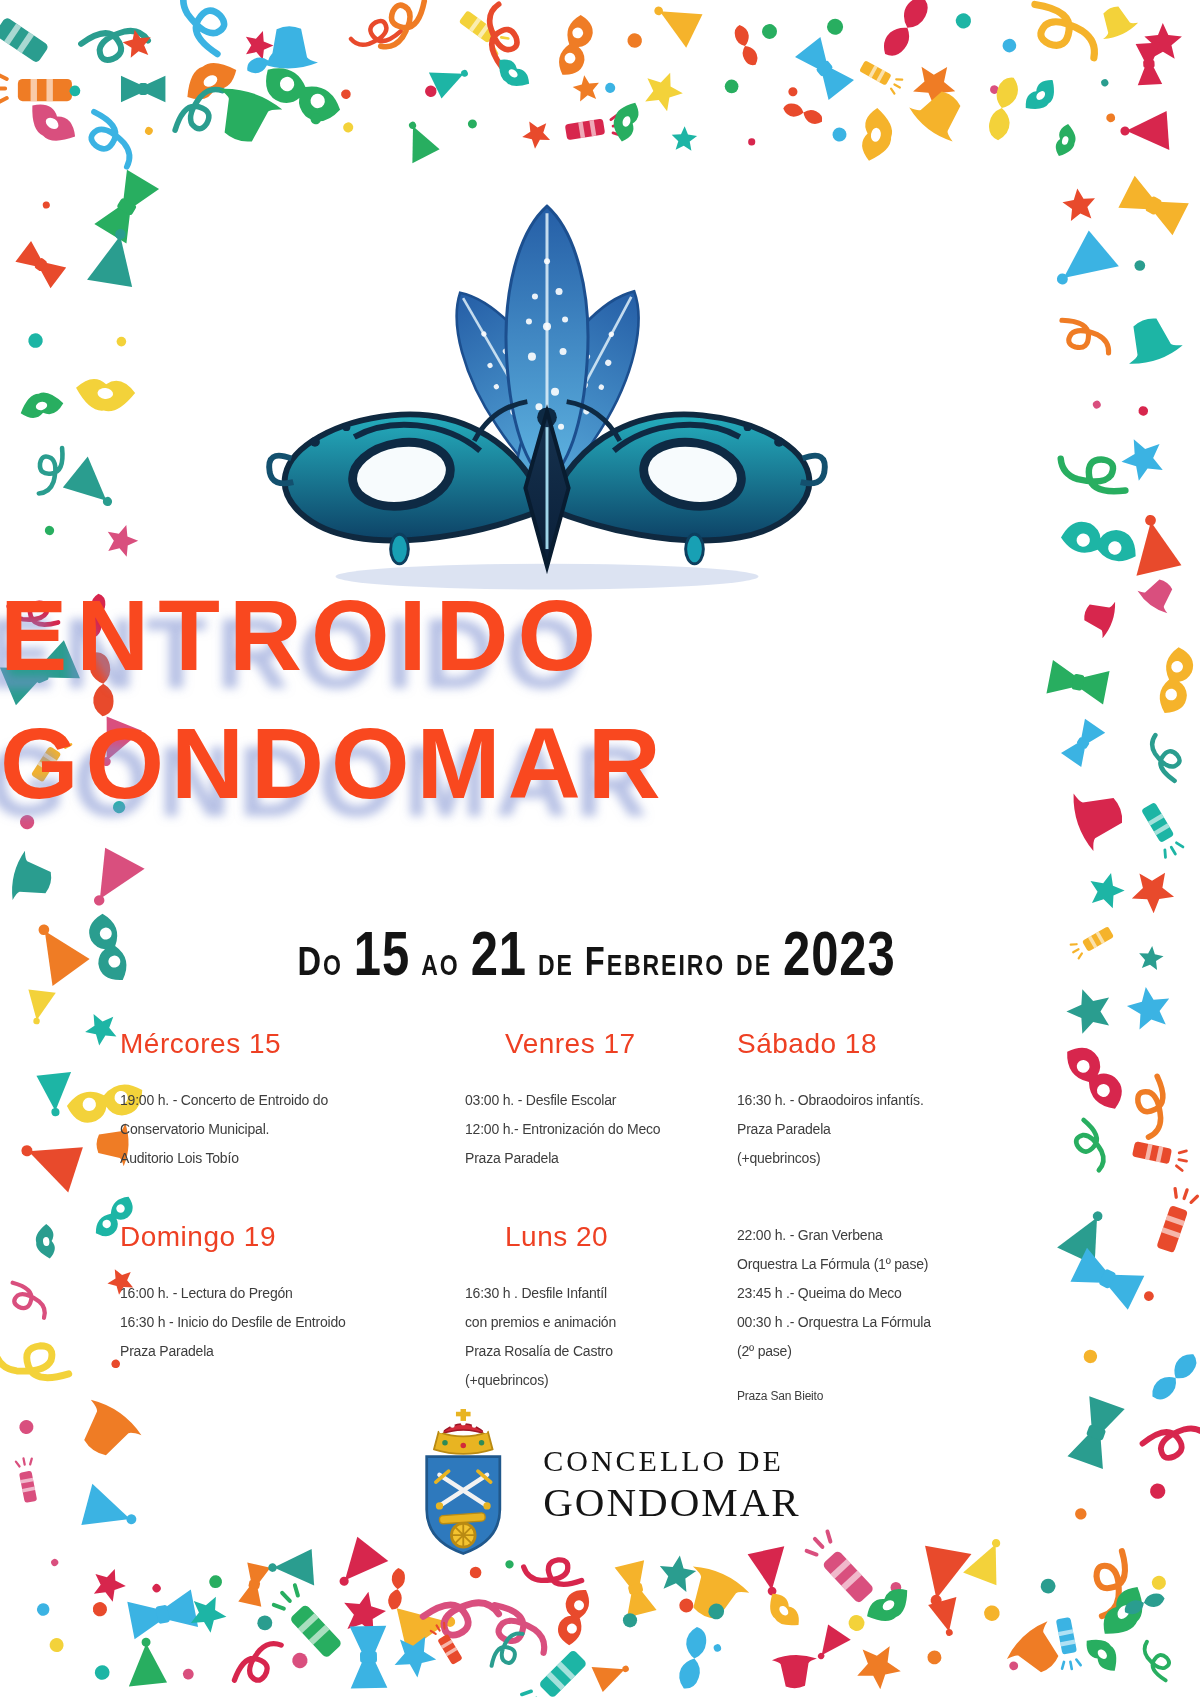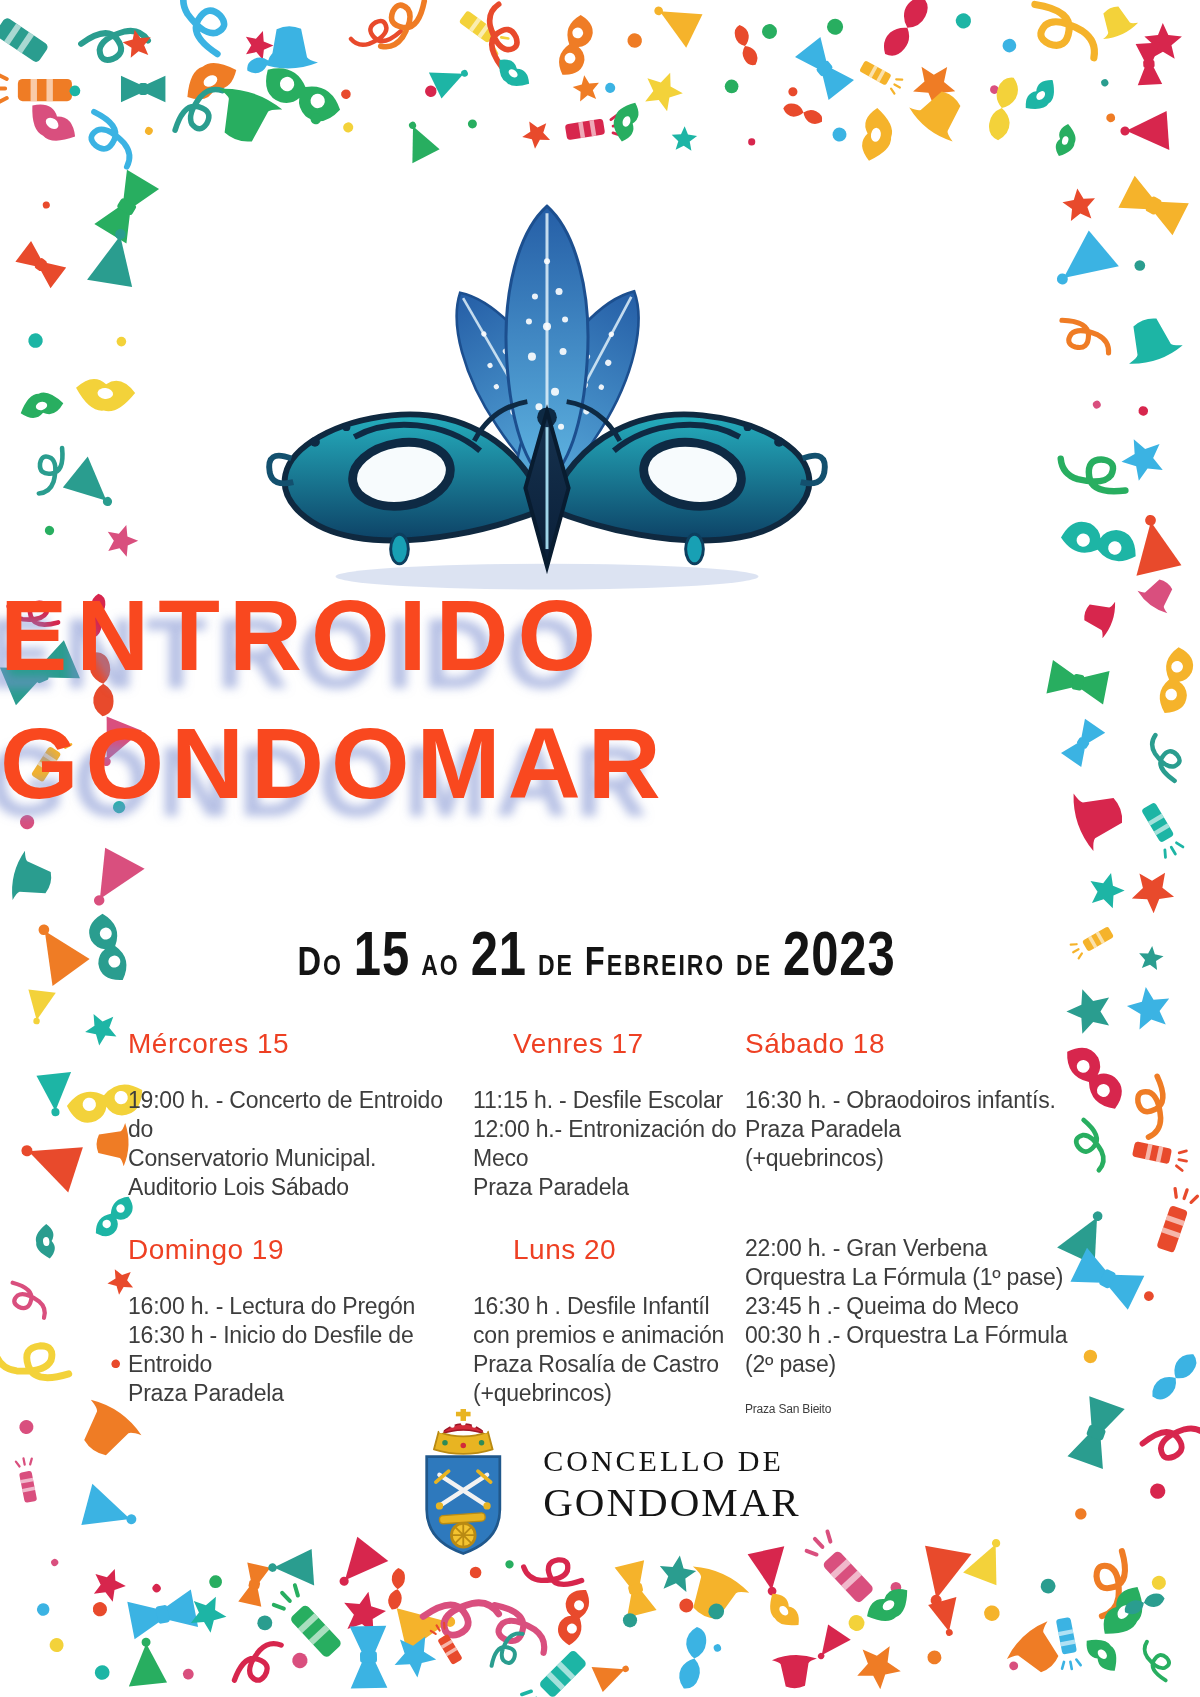--- a/index.html
+++ b/index.html
@@ -27,30 +27,30 @@
   #dateline{
     position:absolute;top:918px;left:0;width:100%;text-align:center;z-index:2;
     color:#141414;font-weight:700;
     transform:scale(.96,1.22);transform-origin:50% 0;
   }
   .dw{font-size:34px;font-variant:small-caps;letter-spacing:2px;}
   .dn{font-size:51px;letter-spacing:1px;padding:0 7px;}
 
   
   #schedule{
-    position:absolute;left:128px;top:1028px;width:944px;z-index:2;
-    display:grid;grid-template-columns:345px 272px 327px;row-gap:32px;
+    position:absolute;left:120px;top:1028px;width:944px;z-index:2;
+    display:grid;grid-template-columns:345px 272px 327px;row-gap:48px;
     color:#3d3d3d;
   }
   .day-title{
     color:#ee4023;font-size:28px;line-height:32px;margin-bottom:26px;letter-spacing:.5px;
   }
   .day-title.ind{padding-left:40px;}
   .day.tight .day-title{margin-bottom:14px;}
-  .day-line{font-size:23px;line-height:29px;letter-spacing:-.2px;}
+  .day-line{font-size:14px;line-height:29px;letter-spacing:-.2px;}
   .day-footer{font-size:12px;line-height:29px;letter-spacing:-.2px;margin-top:16px;}
 
   
   #logo{
     position:absolute;top:1398px;left:50%;transform:translateX(-50%);z-index:3;
     display:flex;align-items:center;gap:16px;
   }
   .logo-text{color:#141414;font-family:"Liberation Serif",serif;}
   .logo-line1{font-size:30px;letter-spacing:3px;line-height:36px;}
   .logo-line2{font-size:41px;letter-spacing:2px;line-height:46px;}
@@ -379,26 +379,26 @@
   <span class="dw">de Febreiro de</span>
   <span class="dn">2023</span>
 </div>
 
 <div id="schedule">
 
   <div class="day">
     <div class="day-title">Mércores 15</div>
     <div class="day-line">19:00 h. - Concerto de Entroido do</div>
     <div class="day-line">Conservatorio Municipal.</div>
-    <div class="day-line">Auditorio Lois Sábado</div>
+    <div class="day-line">Auditorio Lois Tobío</div>
   </div>
 
   <div class="day">
     <div class="day-title ind">Venres 17</div>
-    <div class="day-line">11:15 h. - Desfile Escolar</div>
+    <div class="day-line">03:00 h. - Desfile Escolar</div>
     <div class="day-line">12:00 h.- Entronización do Meco</div>
     <div class="day-line">Praza Paradela</div>
   </div>
 
   <div class="day">
     <div class="day-title">Sábado 18</div>
     <div class="day-line">16:30 h. - Obraodoiros infantís.</div>
     <div class="day-line">Praza Paradela</div>
     <div class="day-line">(+quebrincos)</div>
   </div>

